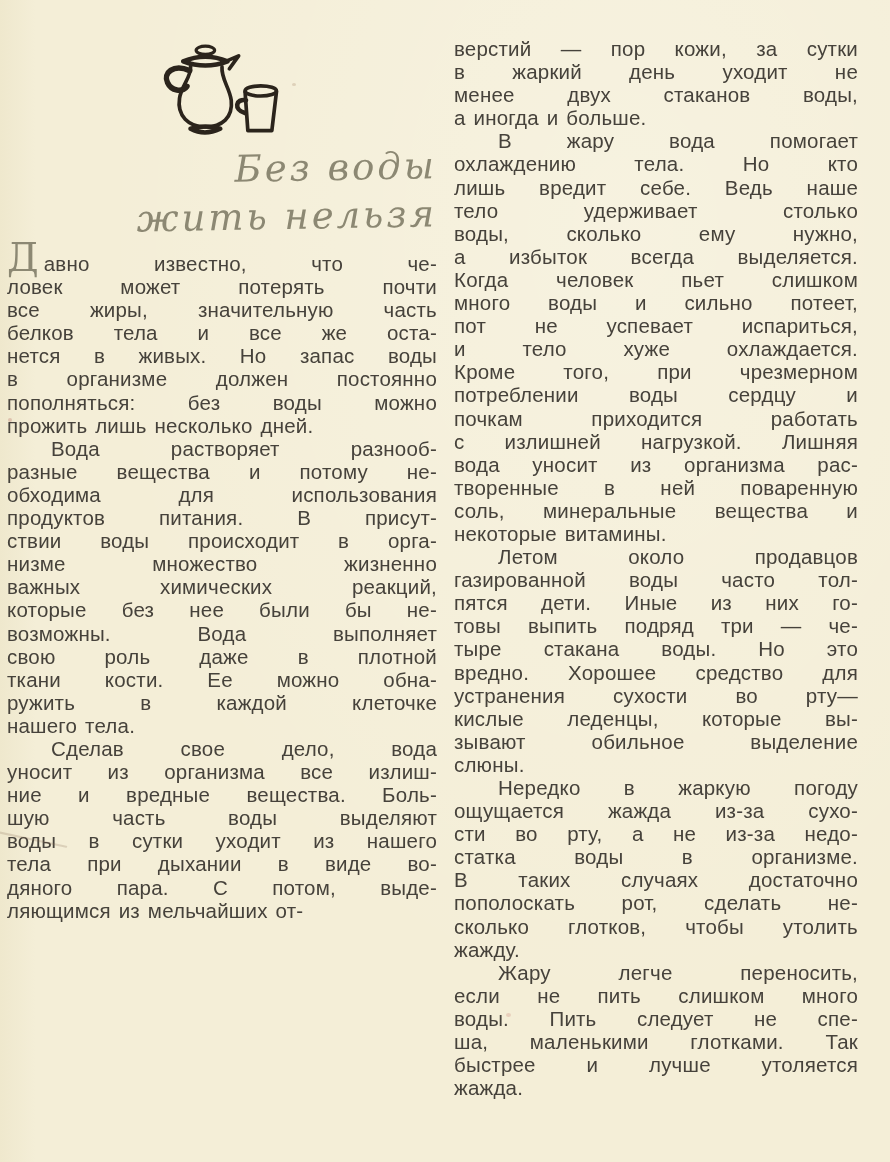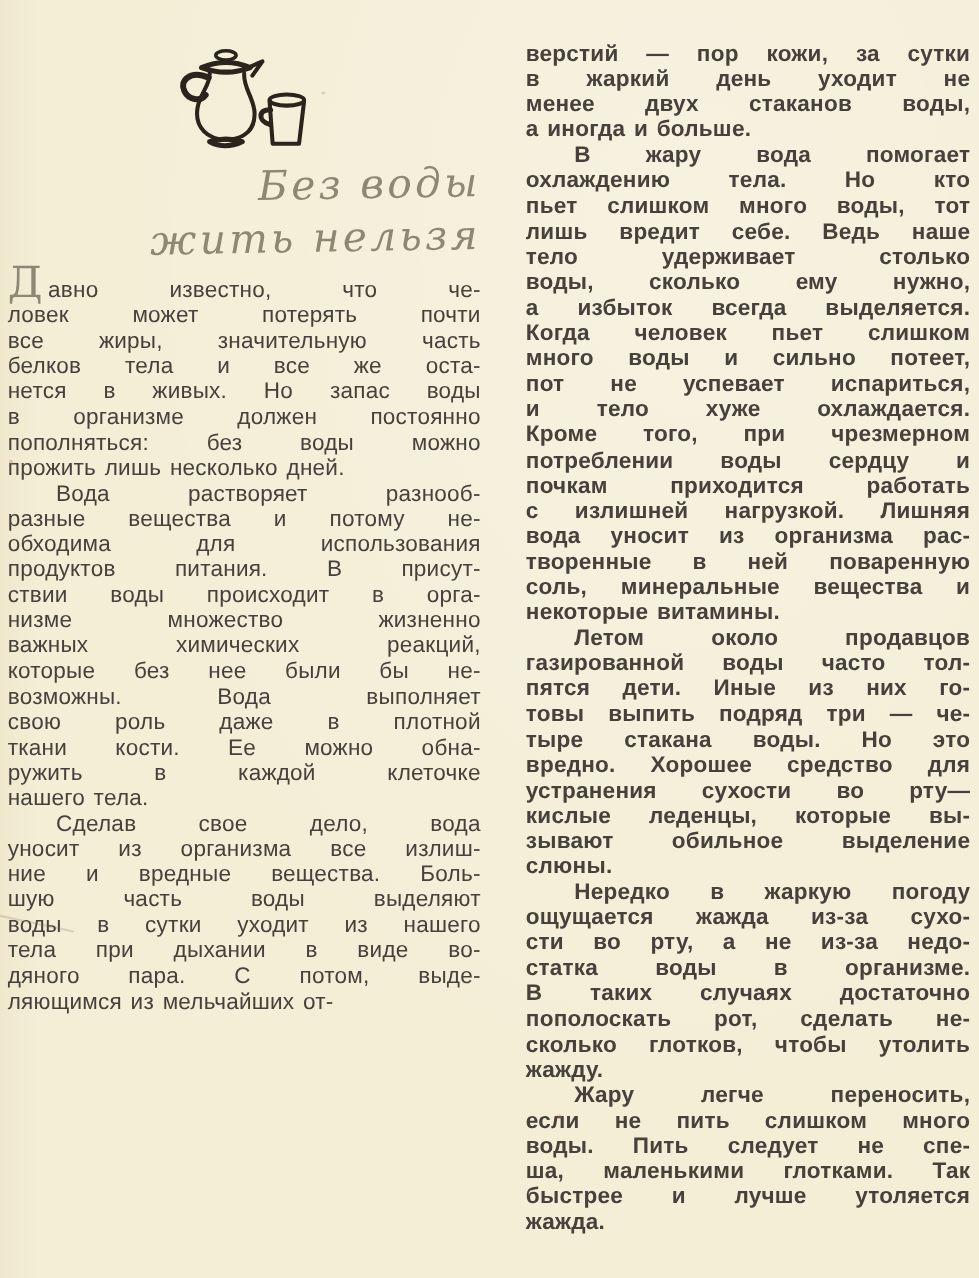--- a/index.html
+++ b/index.html
@@ -12,21 +12,21 @@
       linear-gradient(90deg, #efe8cd 0%, #f4eed7 4%, #f4eed7 100%);
     background-color: #f4eed7;
     font-family: "Liberation Sans", "DejaVu Sans", sans-serif;
     color: #46423b;
   }
   .page { position: absolute; inset: 0; }
 
   
   .col { position: absolute; }
   .col-left  { left: 7px;   top: 0;    width: 430px; }
-  .col-right { left: 478px; top: 37px; width: 404px; font-weight: bold; }
+  .col-right { left: 454px; top: 37px; width: 404px; }
 
   
   .illo-wrap { margin: 42px auto 0 auto; width: 160px; height: 96px; text-align: center; }
   .illo-wrap svg { display: block; margin: 0 auto; }
 
   
   .hand-title { margin-top: 8px; text-align: right; }
   .hand-title .t-line {
     font-family: "DejaVu Serif", serif;
     font-style: italic;
@@ -153,21 +153,20 @@
     <div class="paras" style="margin-top:0">
         <div class="para">
           <div class="line first">верстий — пор кожи, за сутки</div>
           <div class="line">в жаркий день уходит не</div>
           <div class="line">менее двух стаканов воды,</div>
           <div class="line last">а иногда и больше.</div>
         </div>
         <div class="para indent">
           <div class="line first">В жару вода помогает</div>
           <div class="line">охлаждению тела. Но кто</div>
-          <div class="line">пьет слишком много воды, тот</div>
           <div class="line">лишь вредит себе. Ведь наше</div>
           <div class="line">тело удерживает столько</div>
           <div class="line">воды, сколько ему нужно,</div>
           <div class="line">а избыток всегда выделяется.</div>
           <div class="line">Когда человек пьет слишком</div>
           <div class="line">много воды и сильно потеет,</div>
           <div class="line">пот не успевает испариться,</div>
           <div class="line">и тело хуже охлаждается.</div>
           <div class="line">Кроме того, при чрезмерном</div>
           <div class="line">потреблении воды сердцу и</div>

